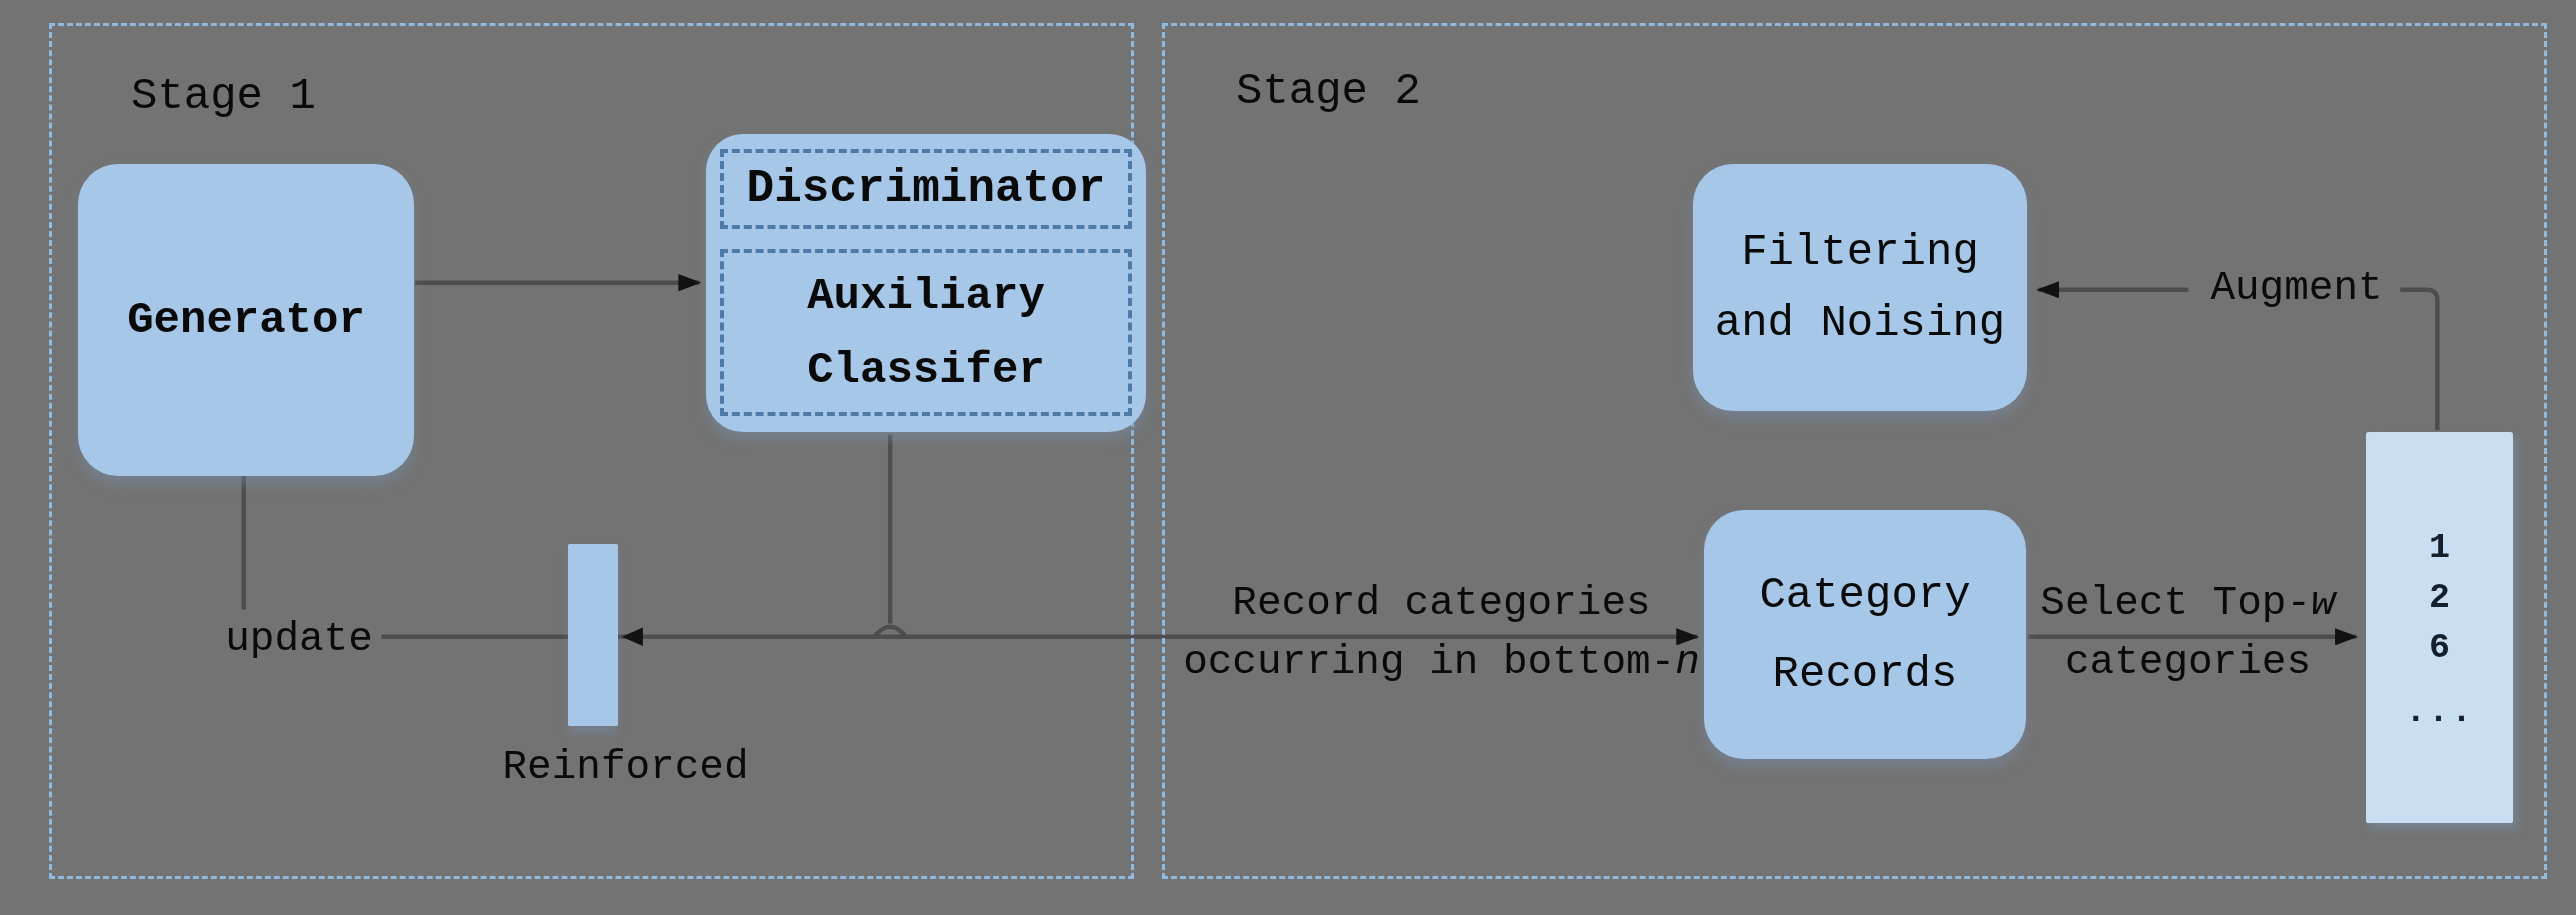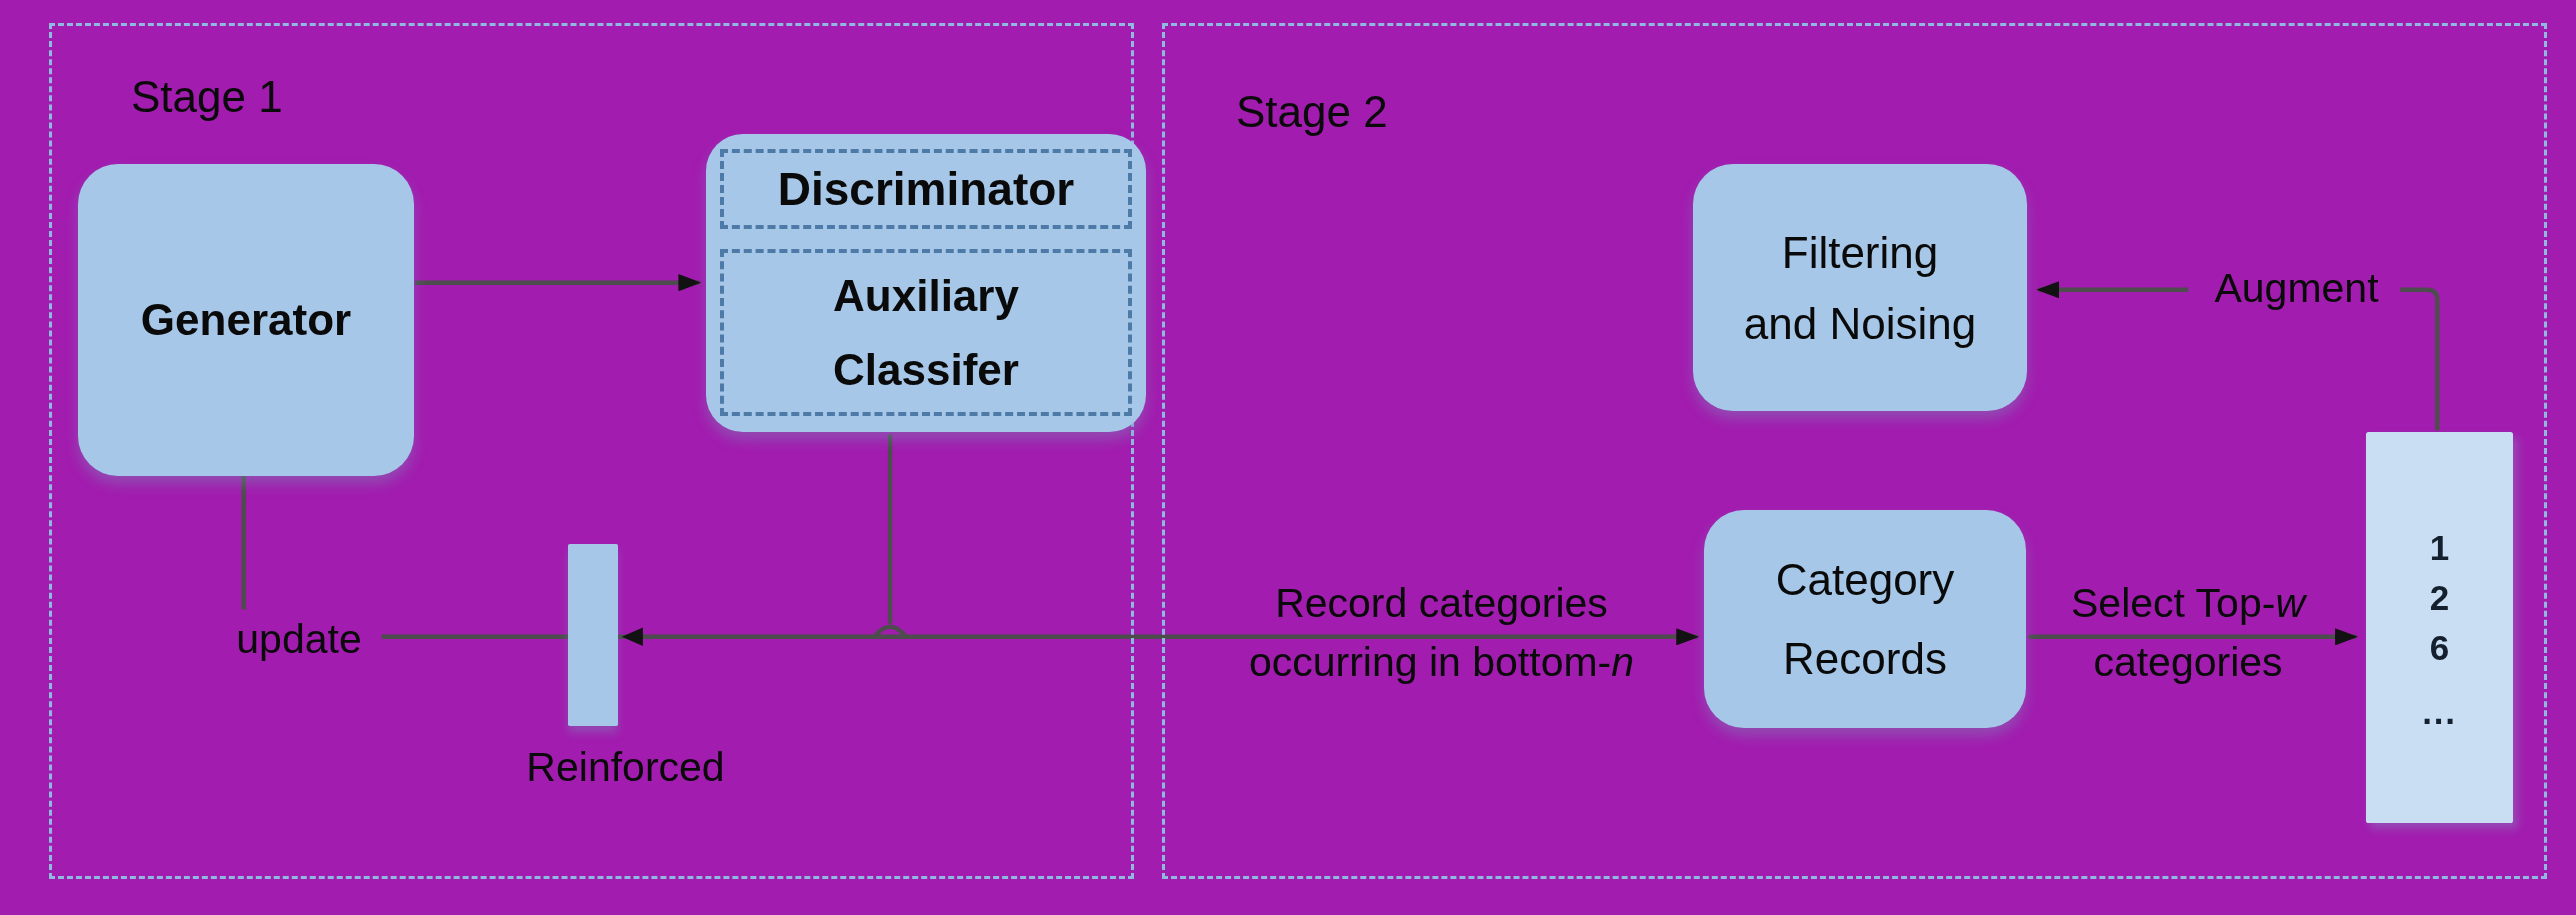--- a/index.html
+++ b/index.html
@@ -6,48 +6,48 @@
     --box-fill:#a6c7e8;
     --list-fill:#c9def2;
     --panel-border:#8fb9de;
     --inner-dash:#4d7aa6;
     --connector:#4d4d4d;
     --arrowhead:#121212;
     --text:#0a0a0a;
   }
   html,body{margin:0;padding:0;background:#ffffff;}
   .scene{
-    position:relative;width:2576px;height:916px;background:#a21caf;
-    font-family:Liberation Sans, sans-serif;color:var(--text);
+    position:relative;width:2576px;height:916px;background:#737373;
+    font-family:Liberation Mono, monospace;color:var(--text);
     overflow:hidden;
   }
   .panel{position:absolute;border:3.5px dashed var(--panel-border);background:transparent;}
   .panel.stage1{left:49px;top:23px;width:1079px;height:850px;}
   .panel.stage2{left:1162px;top:23px;width:1379px;height:850px;}
   .stage-label{position:absolute;font-size:44px;line-height:51px;}
   .stage-label.s1{left:131px;top:71px;}
-  .stage-label.s2{left:1236px;top:86px;text-align:center;}
+  .stage-label.s2{left:1236px;top:66px;text-align:center;}
 
   .node{
     position:absolute;background:var(--box-fill);border-radius:40px;
     box-shadow:0 8px 12.4px rgba(120,150,185,.38);
     display:flex;flex-direction:column;align-items:center;justify-content:center;
     text-align:center;
   }
   .generator{left:78px;top:156px;width:336px;height:312px;font-weight:bold;font-size:44px;margin-top:8px;}
   .discriminator{left:706px;top:134px;width:440px;height:298px;border-radius:37px;}
   .inner-dash{
     position:absolute;left:14px;right:14px;border:4.4px dashed var(--inner-dash);
     display:flex;flex-direction:column;align-items:center;justify-content:center;
     font-weight:bold;text-align:center;
   }
   .inner-dash.disc{top:15px;height:72px;font-size:46px;}
   .inner-dash.aux{top:115px;height:159px;font-size:44px;line-height:74px;}
   .shifting{left:1693px;top:164px;width:334px;height:247px;font-size:44px;line-height:71px;}
-  .category{left:1704px;top:510px;width:322px;height:218px;font-size:44px;line-height:79px;}
+  .category{left:1704px;top:510px;width:322px;height:249px;font-size:44px;line-height:79px;}
 
   .filter-bar{
     position:absolute;left:568px;top:544px;width:50px;height:182px;
     background:var(--box-fill);border-radius:1.8px;
     box-shadow:0 6.2px 8.8px rgba(120,150,185,.35);
   }
   .tall-box{
     position:absolute;left:2366px;top:432px;width:147px;height:391px;
     background:var(--list-fill);border-radius:2.6px;
     box-shadow:4.4px 5.3px 8.8px rgba(130,160,195,.35);

